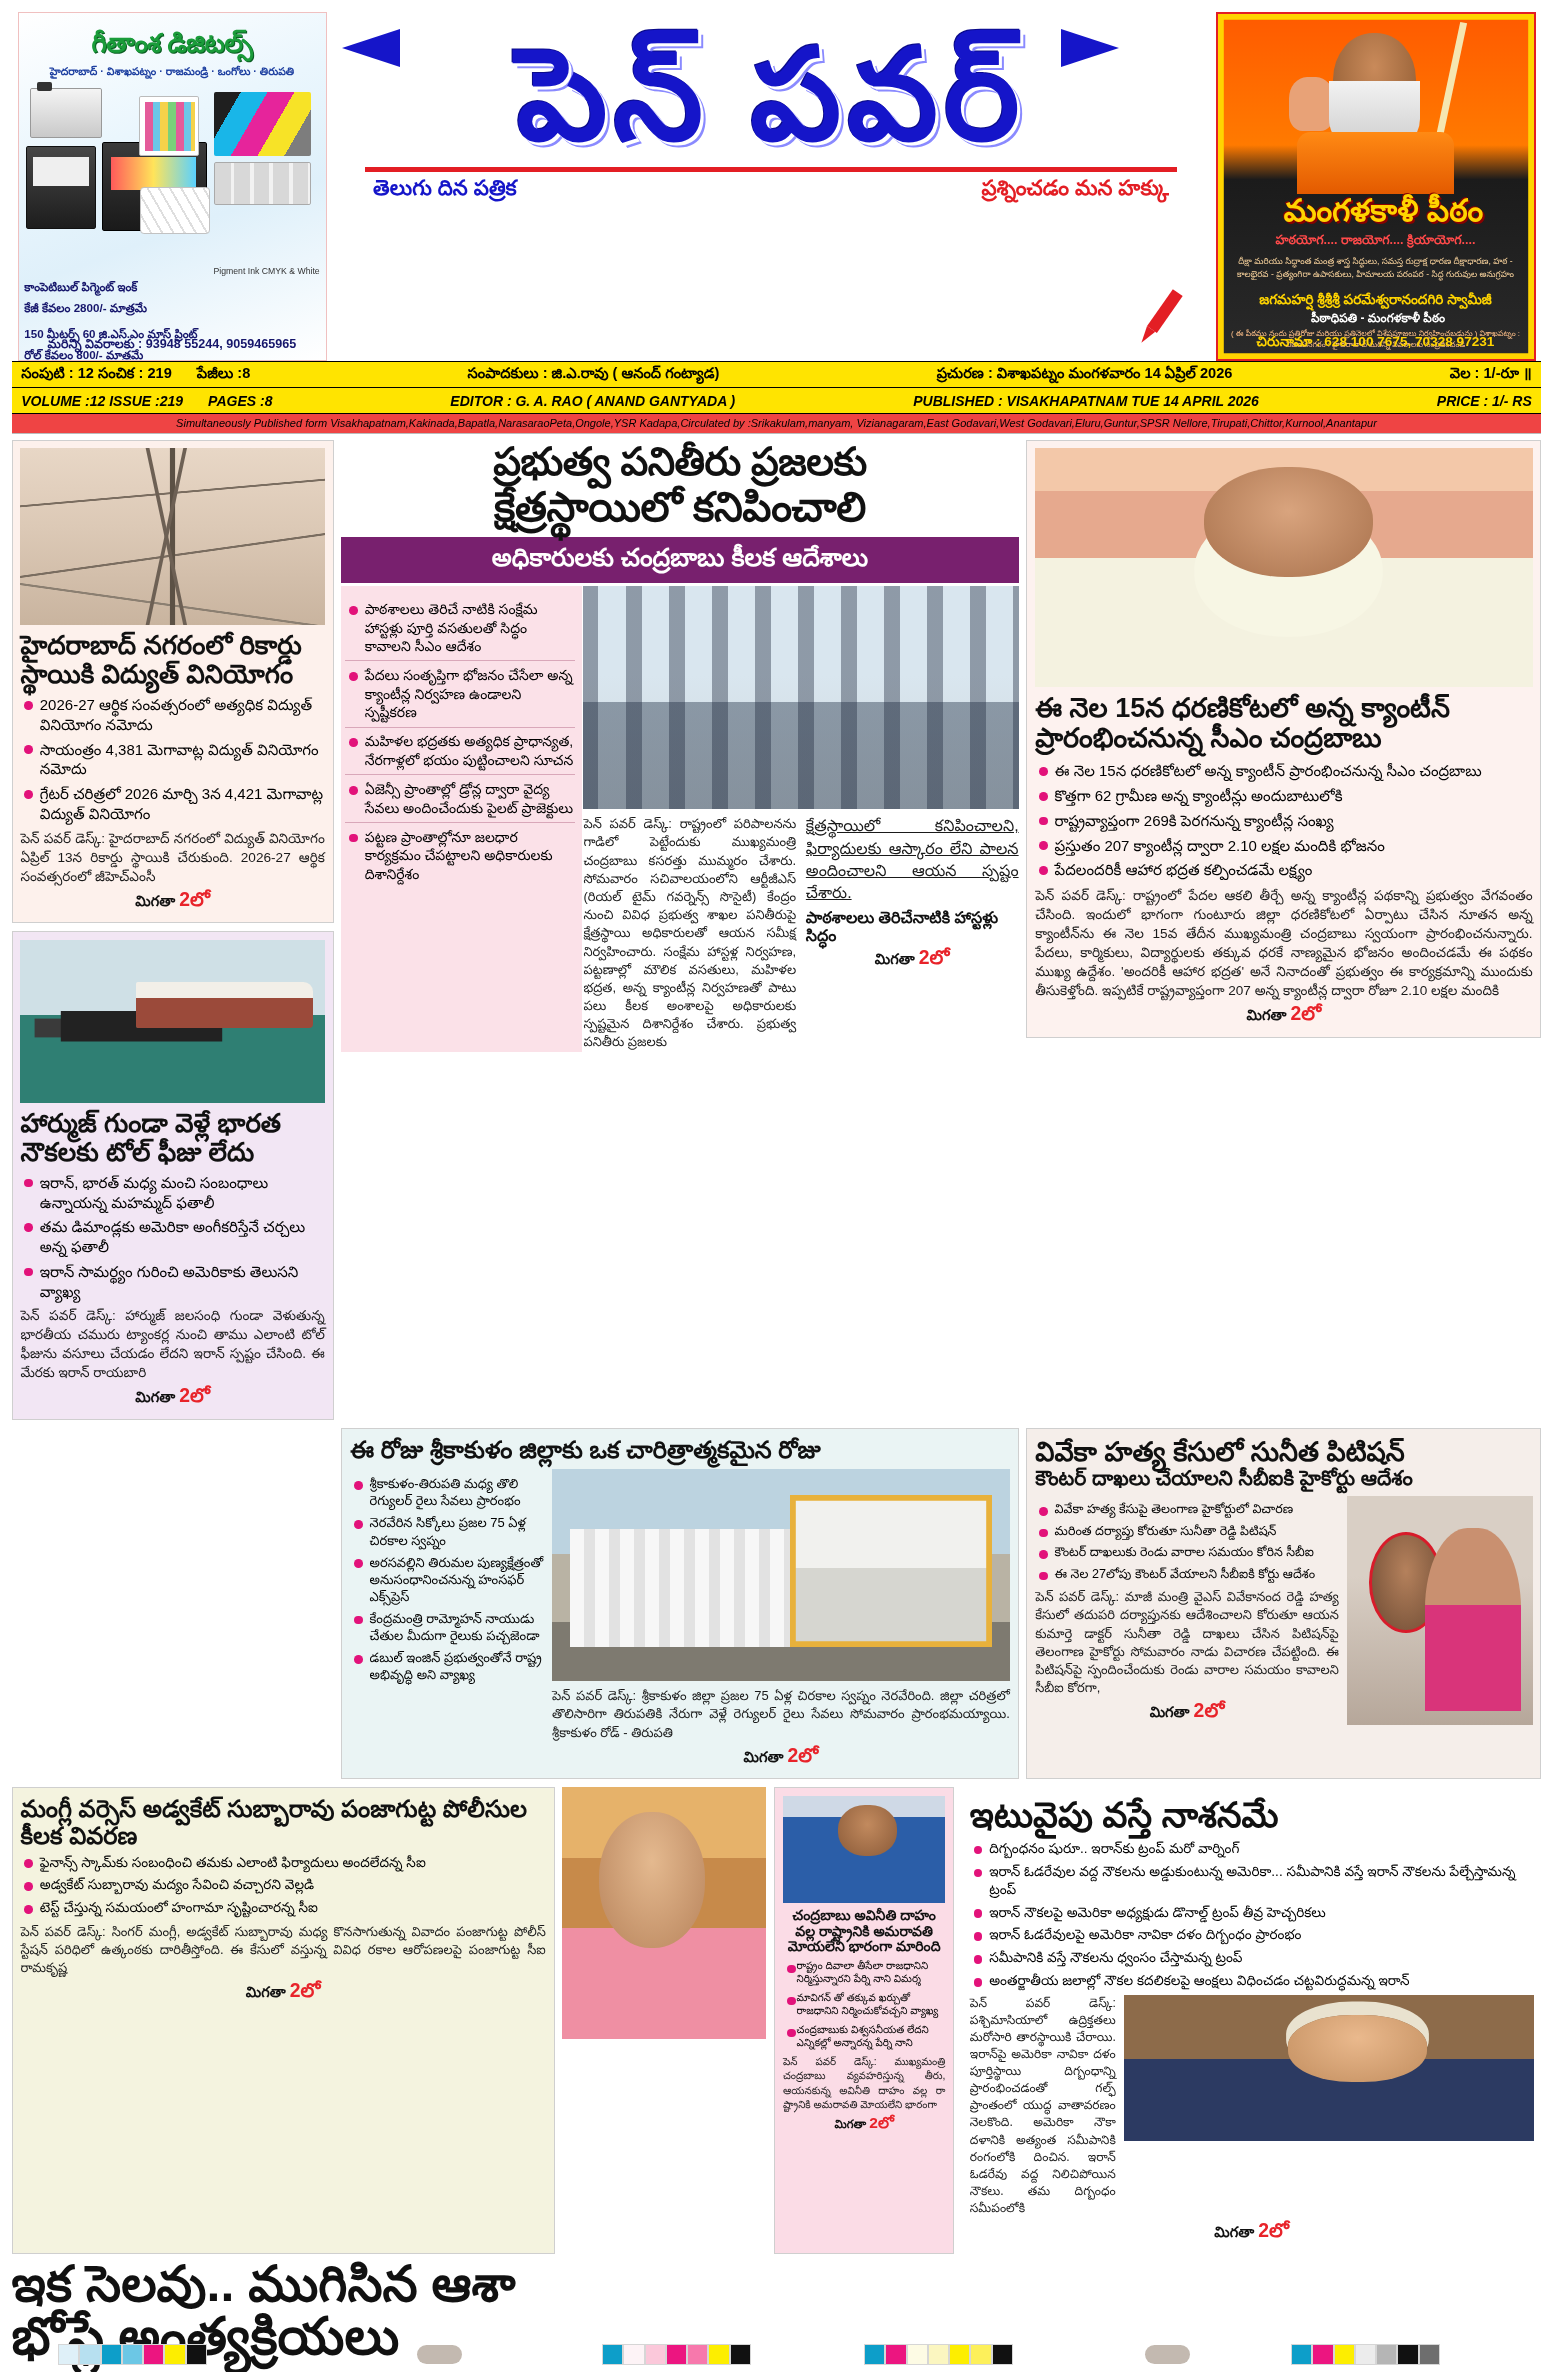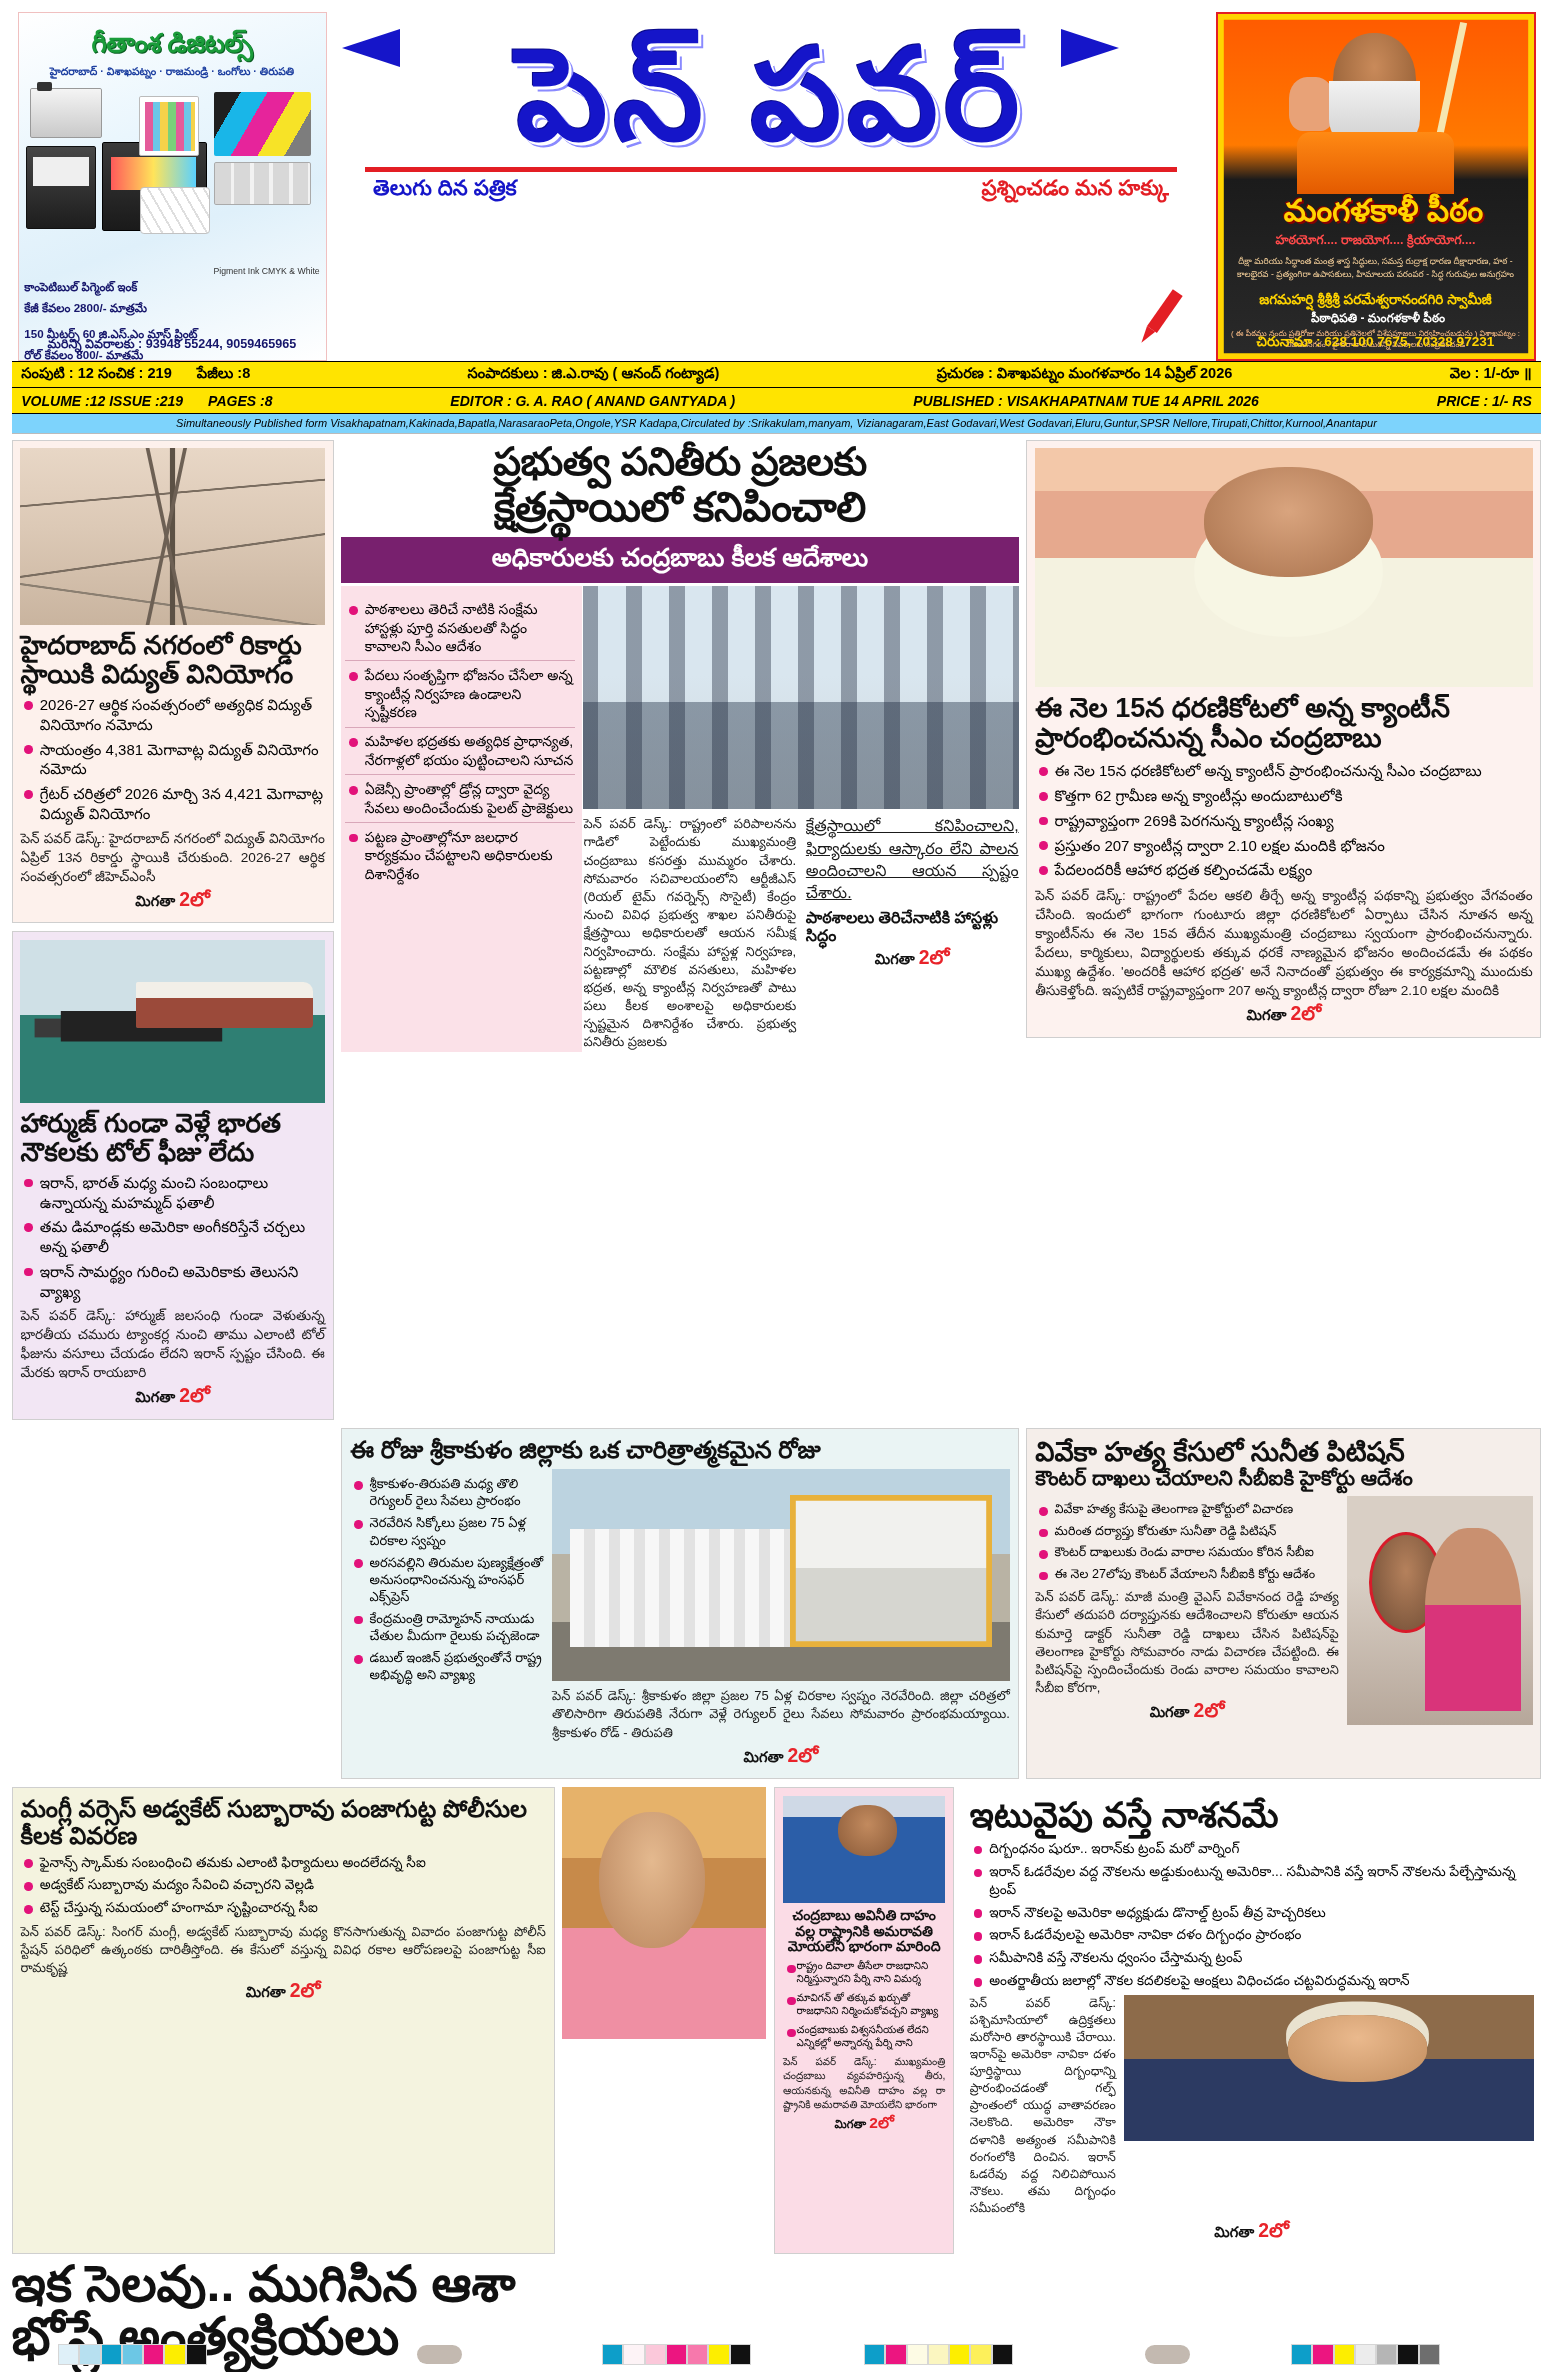--- a/index.html
+++ b/index.html
@@ -186,21 +186,21 @@
     border-bottom: 1px solid #000;
     display: flex; align-items:center;
     height: 27px;
     font-size: 14.6px; font-weight: bold; color:#000;
     padding: 0 9.7px;
   }
   .infobar.two { font-style: italic; font-size: 14px; border-top:0; border-bottom: 1.9px solid #000; height:26px;}
   .infobar .cell { white-space: nowrap; }
   .infobar .sp { flex: 1; }
   .circbar{
-    background:#7dd3fc;
+    background:#ef4444;
     font-size: 11px; font-style: italic; color:#000;
     padding: 2.9px 7.8px 3.9px 7.8px; text-align:center;
     border-bottom: 1px solid #bbb;
   }
 
   
   .content { padding: 5.8px 11.6px 0 11.6px; }
   .row { display:flex; gap: 7.8px; }
 
   .col-l { width: 322px; flex-shrink:0; }

